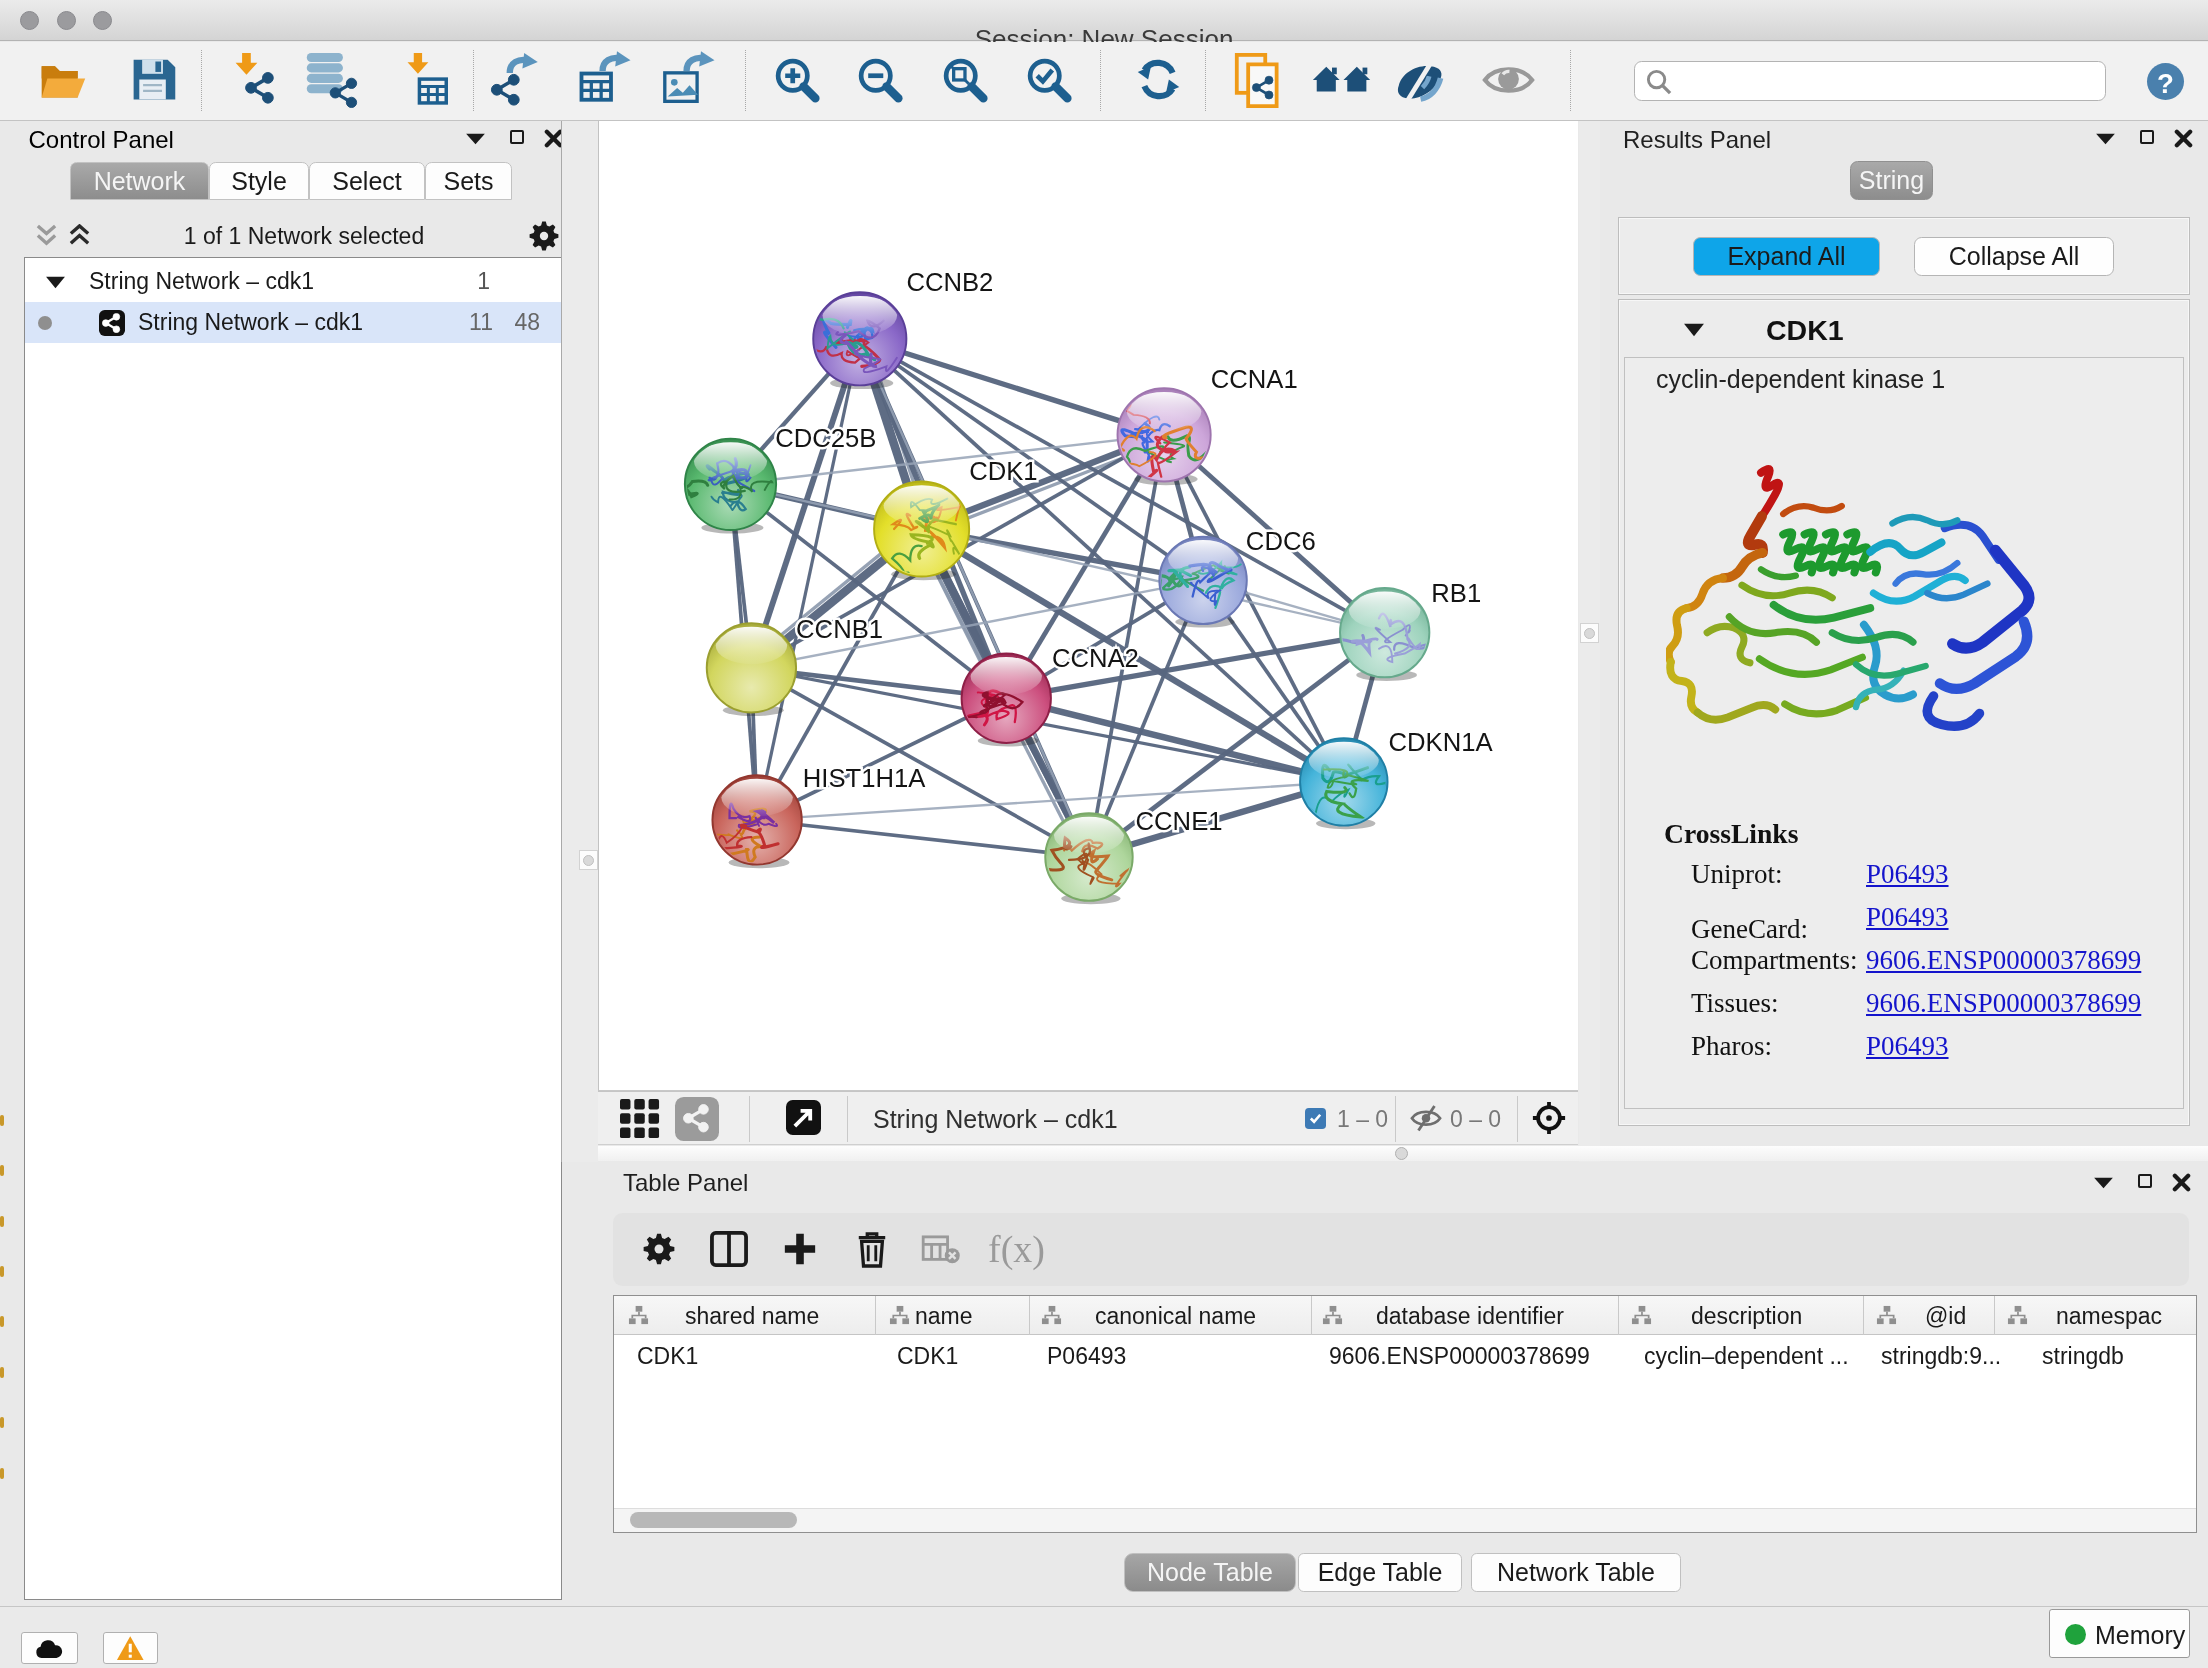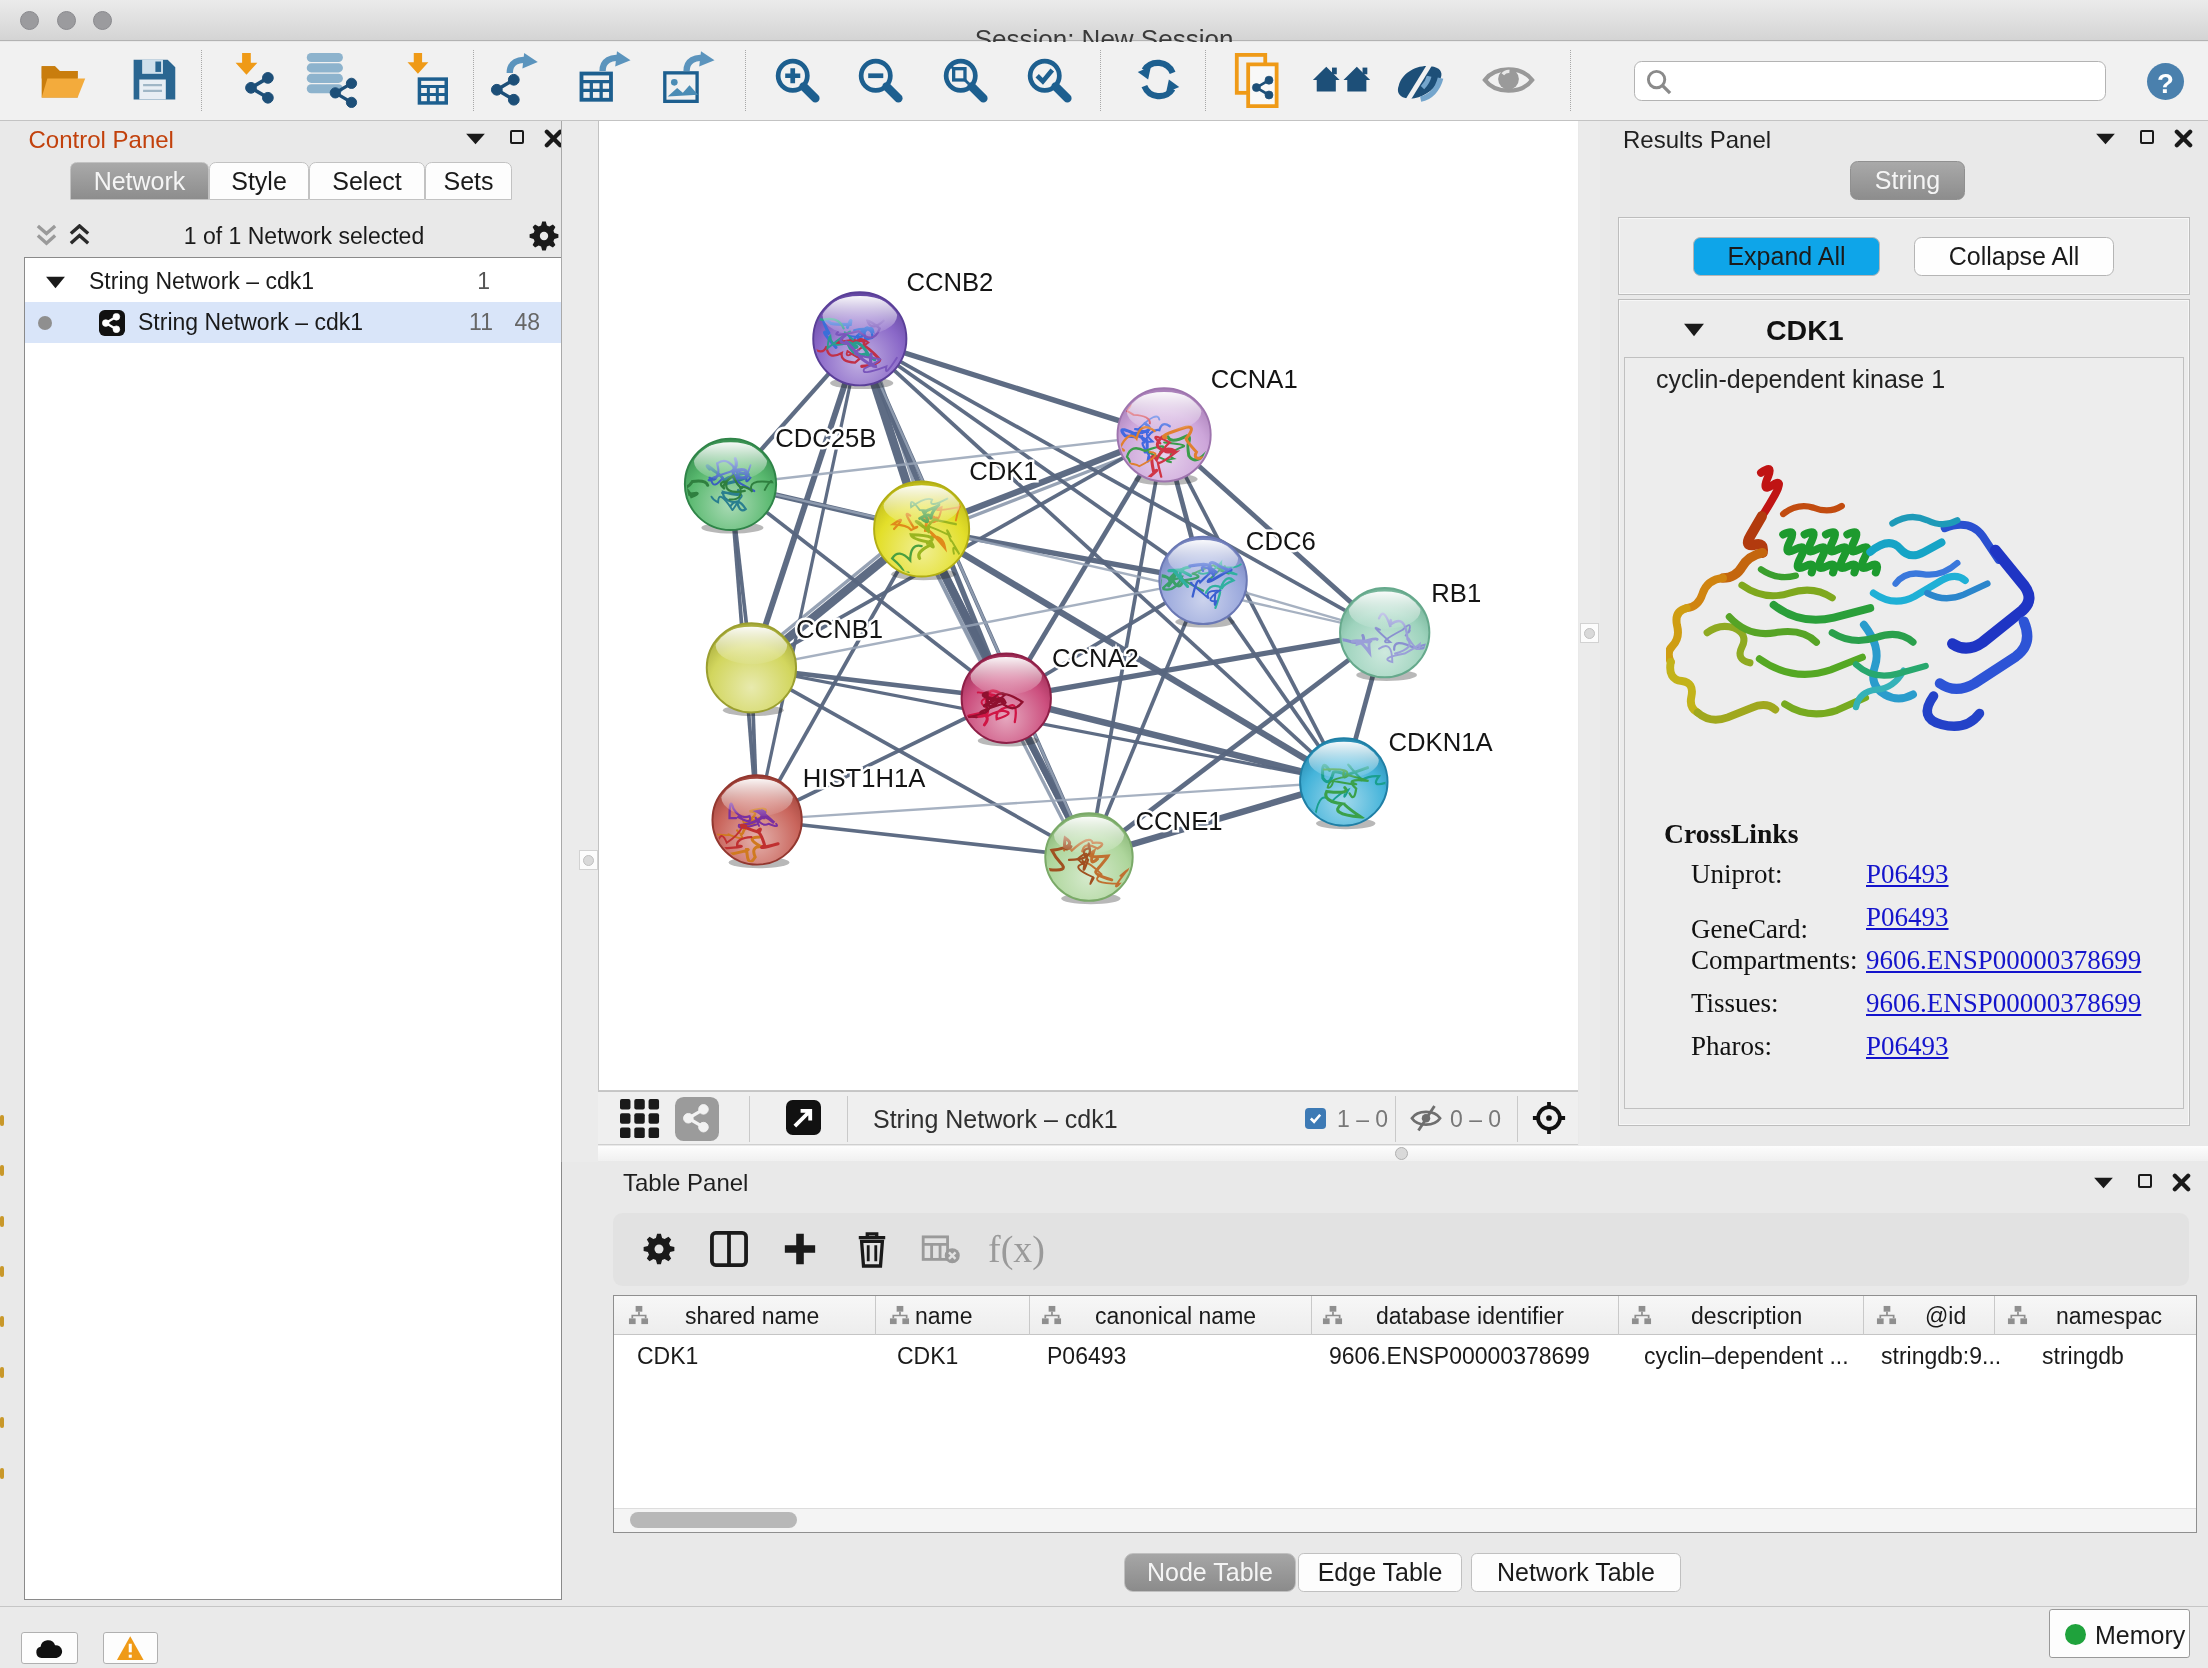--- a/index.html
+++ b/index.html
@@ -153,21 +153,21 @@
     <circle cx="28" cy="17" r="11" fill="#9a9a9a"></circle>
     <path d="M22 12 a8 8 0 0 1 7 -3" stroke="#e8e8e8" stroke-width="3.5" fill="none"></path>
   </svg>
 <div class="abs" style="left:1634px;top:61px;width:472px;height:40px;background:#fff;border:1.9px solid #b3b3b3;border-radius:7.6px"></div>
 <svg style="position:absolute;left:1645px;top:68px" width="27" height="27" viewBox="0 0 28 28">
     <circle cx="12" cy="12" r="8.5" stroke="#8a8a8a" stroke-width="3" fill="none"></circle>
     <path d="M18.5 18.5 L26 26" stroke="#8a8a8a" stroke-width="3.5"></path>
   </svg>
 <div class="abs" style="left:2147px;top:63px;width:37px;height:37px;border-radius:50%;background:#4a80ad"></div>
 <div class="txt" style="left:2147px;top:68px;width:37px;text-align:center;font-size:27.6px;font-weight:bold;color:#fff">?</div>
-<div class="txt" style="left:28.5px;top:126px;font-size:24px;color:#c2410c">Control Panel</div>
+<div class="txt" style="left:28.5px;top:126px;font-size:24px;color:#000000">Control Panel</div>
 <svg style="position:absolute;left:464px;top:131px" width="23" height="15" viewBox="0 0 24 16">
     <path d="M2 3 h20 l-10 11 z" fill="#1a1a1a"></path>
   </svg>
 <div style="position:absolute;left:510px;top:130px;width:14.3px;height:14.3px;border:2.4px solid #1a1a1a;border-radius:1.9px"></div>
 <svg style="position:absolute;left:544px;top:129px" width="19" height="19" viewBox="0 0 20 20">
     <path d="M3 3 L17 17 M17 3 L3 17" stroke="#1a1a1a" stroke-width="4.5" stroke-linecap="round"></path>
   </svg>
 <div class="abs" style="left:70px;top:162px;width:139px;height:38px;background:linear-gradient(#a9a9a9,#8d8d8d);color:#f5f5f5;border:1px solid #c2c2c2;border-radius:6.7px 6.7px 0 0;text-align:center;font-size:25px;line-height:36px">Network</div>
 <div class="abs" style="left:209px;top:162px;width:100px;height:38px;background:#fdfdfd;color:#1a1a1a;border:1px solid #c2c2c2;border-radius:6.7px 6.7px 0 0;text-align:center;font-size:25px;line-height:36px">Style</div>
 <div class="abs" style="left:309px;top:162px;width:116px;height:38px;background:#fdfdfd;color:#1a1a1a;border:1px solid #c2c2c2;border-radius:6.7px 6.7px 0 0;text-align:center;font-size:25px;line-height:36px">Select</div>
@@ -604,21 +604,21 @@
 <div class="abs" style="left:598px;top:1146px;width:1610px;height:15px;background:linear-gradient(#fdfdfd,#f0f0f0)"></div>
 <div class="abs" style="left:1395px;top:1147px;width:13.3px;height:13.3px;border-radius:50%;background:#d9d9d9;border:1px solid #b0b0b0"></div>
 <div class="txt" style="left:1623px;top:126px;font-size:24px;color:#1f1f1f">Results Panel</div>
 <svg style="position:absolute;left:2094px;top:131px" width="23" height="15" viewBox="0 0 24 16">
     <path d="M2 3 h20 l-10 11 z" fill="#1a1a1a"></path>
   </svg>
 <div style="position:absolute;left:2140px;top:130px;width:14.3px;height:14.3px;border:2.4px solid #1a1a1a;border-radius:1.9px"></div>
 <svg style="position:absolute;left:2174px;top:129px" width="19" height="19" viewBox="0 0 20 20">
     <path d="M3 3 L17 17 M17 3 L3 17" stroke="#1a1a1a" stroke-width="4.5" stroke-linecap="round"></path>
   </svg>
-<div class="abs" style="left:1850px;top:161px;width:115px;height:39px;background:linear-gradient(#a9a9a9,#8d8d8d);border:1px solid #909090;border-radius:7.6px;text-align:center;font-size:25px;line-height:37px;color:#f5f5f5">String</div>
+<div class="abs" style="left:1850px;top:161px;width:83px;height:39px;background:linear-gradient(#a9a9a9,#8d8d8d);border:1px solid #909090;border-radius:7.6px;text-align:center;font-size:25px;line-height:37px;color:#f5f5f5">String</div>
 <div class="abs" style="left:1618px;top:217px;width:572px;height:78px;background:#ececec;border:1.9px solid #bdbdbd;box-shadow:inset 0 0 0 1px #f7f7f7"></div>
 <div class="abs" style="left:1693px;top:237px;width:187px;height:39px;background:#0ea5e9;border:1px solid #b5b5b5;border-radius:7.6px;text-align:center;font-size:25px;line-height:37px;color:#1a1a1a">Expand All</div>
 <div class="abs" style="left:1914px;top:237px;width:200px;height:39px;background:#fefefe;border:1px solid #b5b5b5;border-radius:7.6px;text-align:center;font-size:25px;line-height:37px;color:#1a1a1a">Collapse All</div>
 <div class="abs" style="left:1618px;top:299px;width:572px;height:827px;background:#ececec;border:1.9px solid #bdbdbd;box-shadow:inset 0 0 0 1px #f7f7f7"></div>
 <svg class="abs" style="left:1682px;top:321px" width="24" height="18" viewBox="0 0 25 19">
     <path d="M2 3 h21 l-10.5 13 z" fill="#1a1a1a"></path>
   </svg>
 <div class="txt" style="left:1766px;top:314px;font-size:28.5px;font-weight:bold;color:#111">CDK1</div>
 <div class="abs" style="left:1624px;top:357px;width:560px;height:752px;background:#ededed;border:1px solid #c0c0c0"></div>
 <div class="txt" style="left:1656px;top:365px;font-size:25px;color:#222">cyclin-dependent kinase 1</div>

